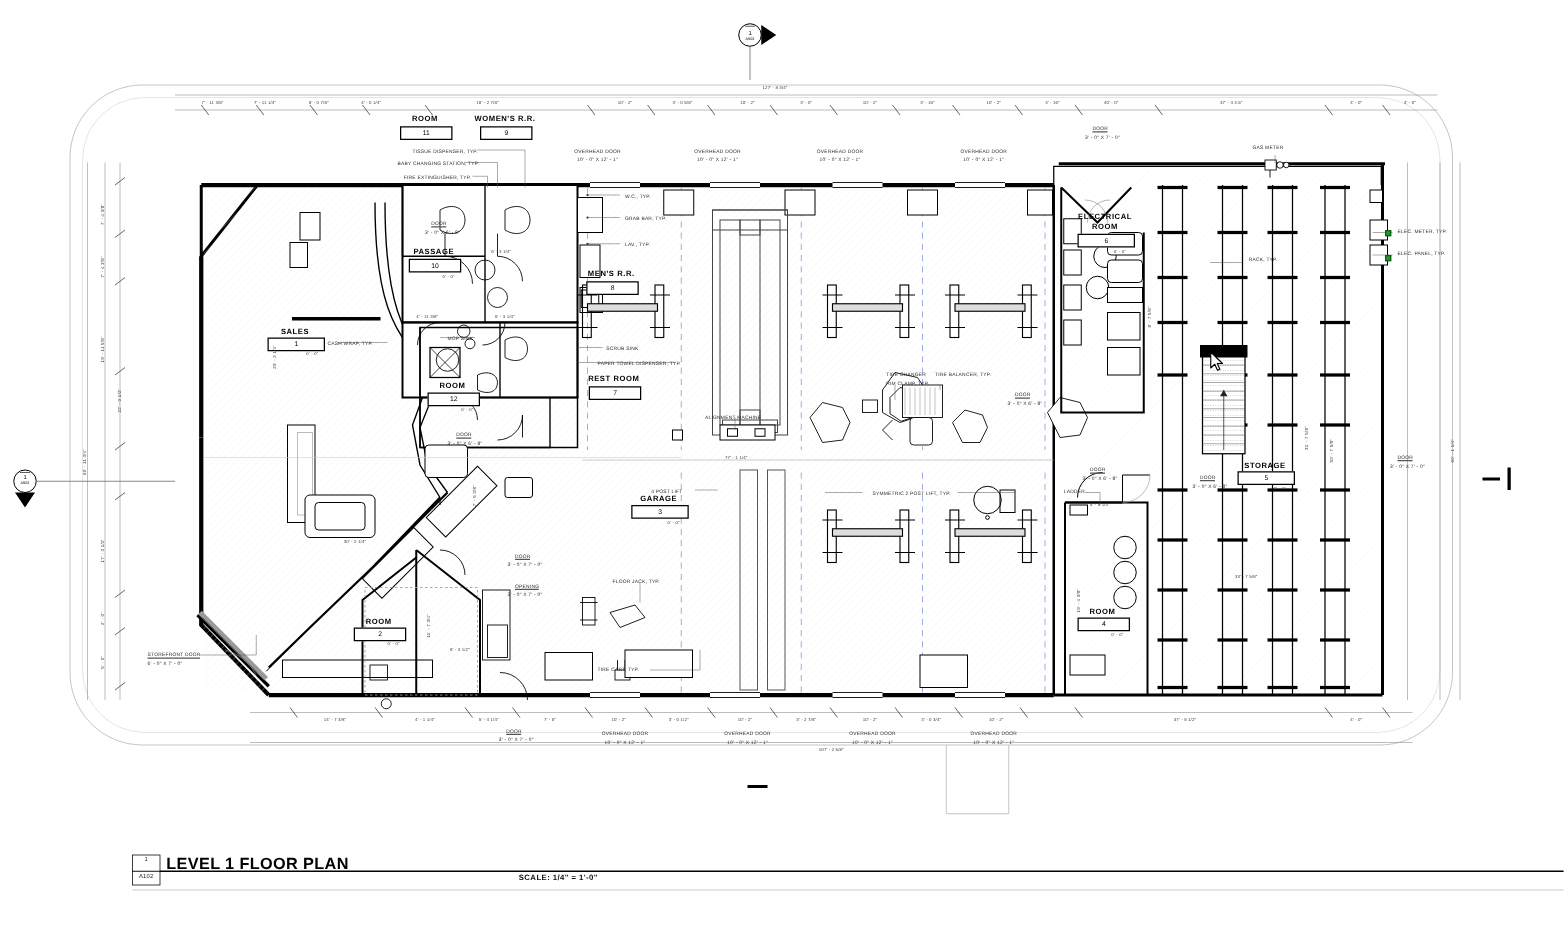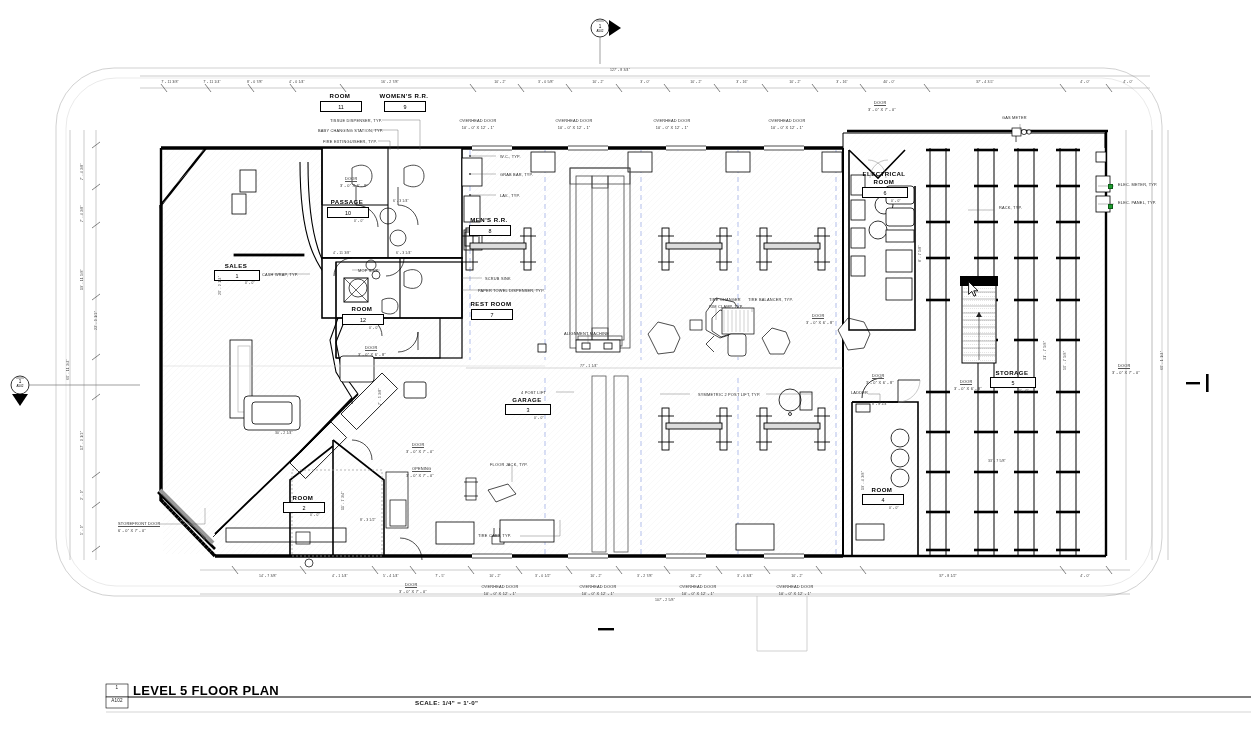--- a/index.html
+++ b/index.html
@@ -704,21 +704,21 @@
     <div class="txt dimv" style="left:918px;top:262px;">8' - 7 5/8"</div>
     <div class="txt dimv" style="left:1043px;top:360px;">31' - 7 5/8"</div>
     <div class="txt dimv" style="left:378px;top:405px;">7' - 5 3/8"</div>
   </div>
 
   <div class="tag-num" style="left:592px;top:24px;width:16px;">1</div>
   <div class="tag-sheet" style="left:590px;top:29px;width:20px;font-size:3px;">A502</div>
   <div class="tag-num" style="left:12px;top:379px;width:16px;">1</div>
   <div class="tag-sheet" style="left:10px;top:384px;width:20px;font-size:3px;">A502</div>
 
-  <div class="txt title-main" style="left:133px;top:683px;">LEVEL 5 FLOOR PLAN</div>
+  <div class="txt title-main" style="left:133px;top:683px;">LEVEL 1 FLOOR PLAN</div>
   <div class="txt title-scale" style="left:415px;top:699px;">SCALE: 1/4" = 1'-0"</div>
   <div class="txt" style="left:106px;top:685px;width:22px;text-align:center;font-size:4.6px;">1</div>
   <div class="txt" style="left:106px;top:698px;width:22px;text-align:center;font-size:4.6px;">A102</div>
 
   <svg class="cursor" style="left:968px;top:281px;" viewBox="0 0 11 16">
     <path d="M0.6,0.6 L0.6,13.4 L3.8,10.4 L6.0,15.2 L7.9,14.4 L5.8,9.8 L10.0,9.8 Z" fill="#ffffff" stroke="#000000" stroke-width="0.9" stroke-linejoin="round"></path>
   </svg>
 
 </div>
 

